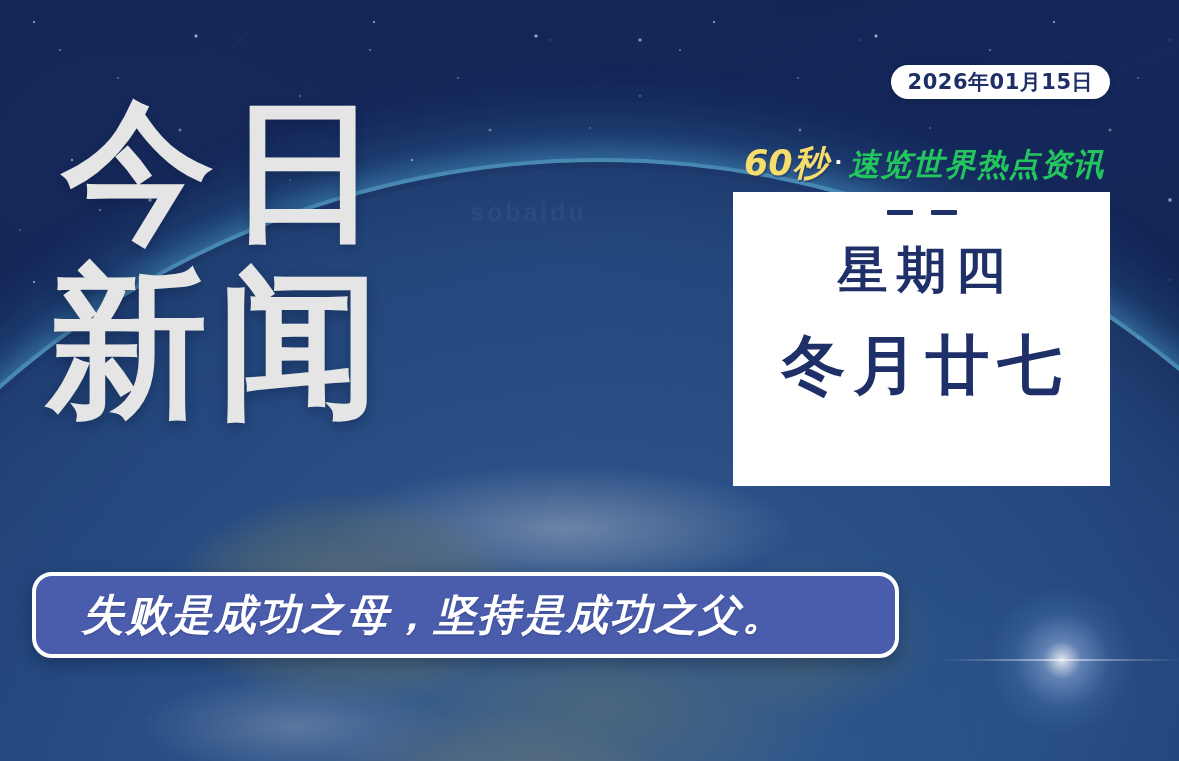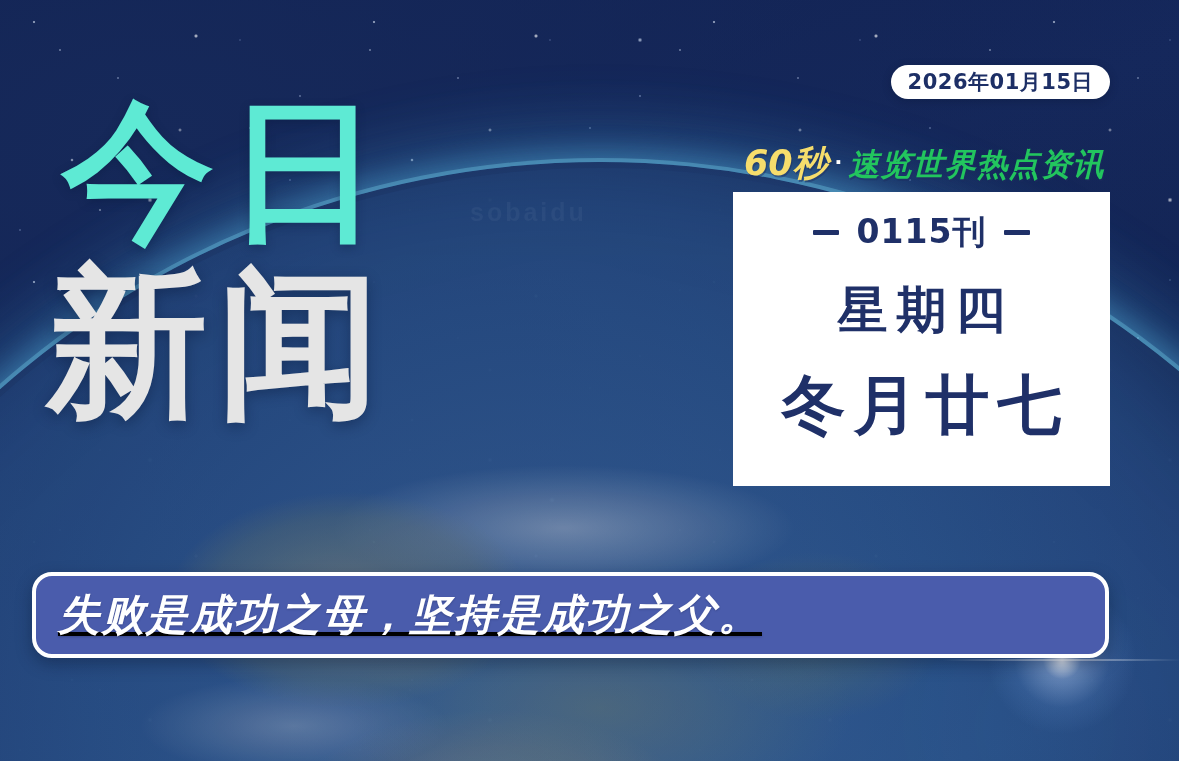--- a/index.html
+++ b/index.html
@@ -151,21 +151,21 @@
   .title-block {
     position: absolute;
     left: 62px;
     top: 96px;
     z-index: 6;
   }
   .title-line1 {
     font-size: 152px;
     line-height: 1;
     font-weight: 900;
-    color: #5eead4;
+    color: #e5e5e5;
     letter-spacing: 14px;
     text-shadow: 0 3px 10px rgba(10,25,60,.35);
     font-family: "DejaVu Sans", "Liberation Sans", sans-serif;
   }
   .title-line2 {
     margin-top: 14px;
     margin-left: -16px;
     font-size: 162px;
     line-height: 1;
     font-weight: 900;
@@ -281,31 +281,30 @@
     color: #1f3068;
     text-indent: 8px;
     text-align: center;
   }
 
   
   .quote-pill {
     position: absolute;
     left: 32px;
     top: 572px;
-    width: 1077px;
+    width: 867px;
     height: 86px;
     background: #4A5CAC;
     border: 4px solid #ffffff;
     border-radius: 20px;
     display: flex;
     align-items: center;
-    padding-left: 22px;
+    padding-left: 46px;
     z-index: 7;
     box-shadow: 0 6px 16px rgba(6,16,44,.35);
-    text-decoration: underline;
   }
   .quote-text {
     color: #ffffff;
     font-size: 42px;
     font-weight: 800;
     font-style: italic;
     letter-spacing: 2px;
     white-space: nowrap;
     font-family: "DejaVu Sans", "Liberation Sans", sans-serif;
     text-shadow: 0 1px 2px rgba(10,20,50,.25);
@@ -343,21 +342,20 @@
 
   <div class="tagline">
     <span class="sec">60秒</span>
     <span class="dot">·</span>
     <span class="rest">速览世界热点资讯</span>
   </div>
 
   <div class="info-card">
     <div class="issue-row">
       <span class="issue-dash"></span>
-      <span>0115刊</span>
       <span class="issue-dash"></span>
     </div>
     <div class="weekday">星期四</div>
     <div class="lunar">冬月廿七</div>
   </div>
 
   <div class="quote-pill">
     <span class="quote-text">失败是成功之母，坚持是成功之父。</span>
   </div>
 

